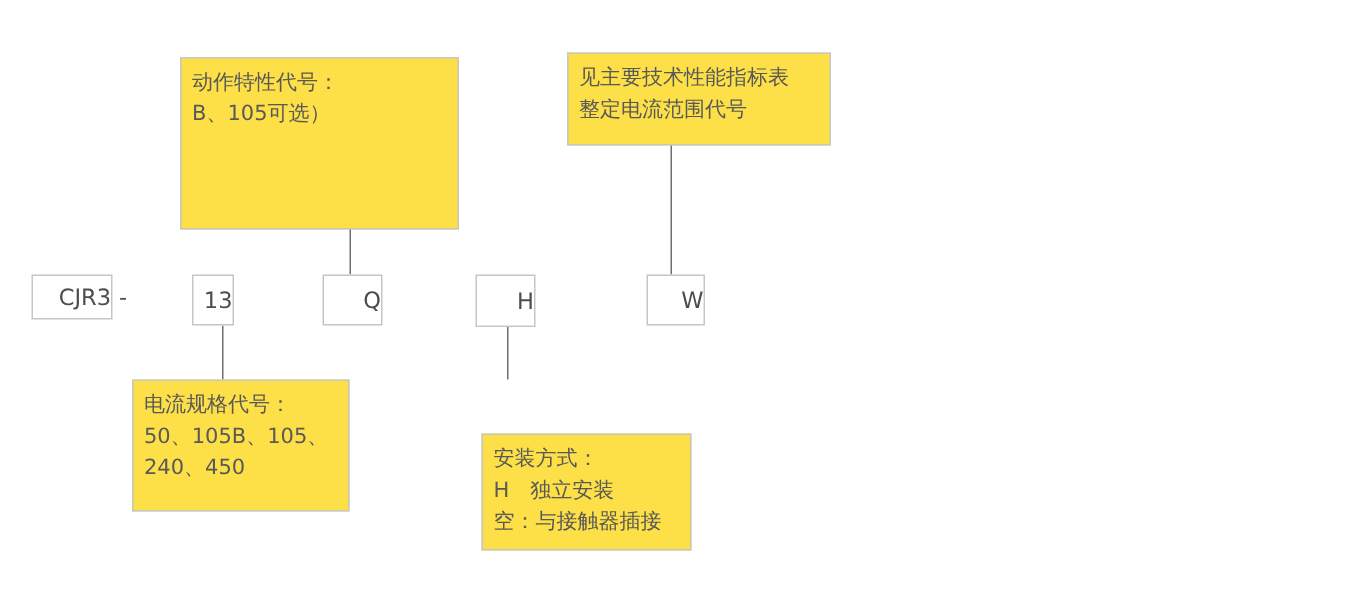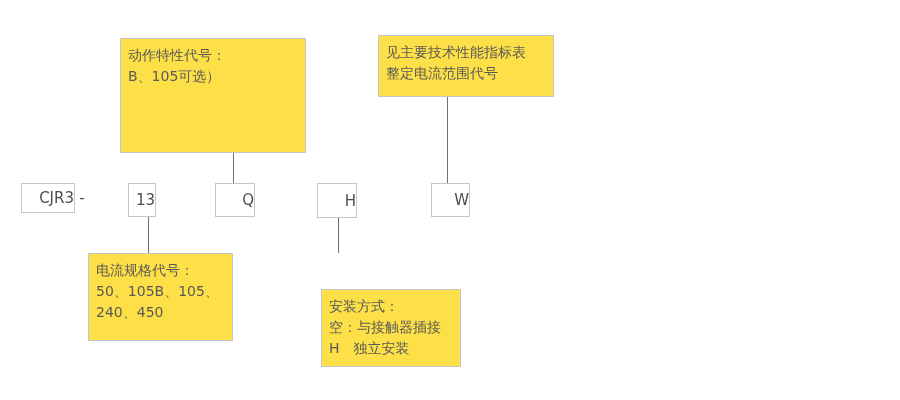--- a/index.html
+++ b/index.html
@@ -90,17 +90,17 @@
   </div>
 
   <div class="callout" style="left:88px; top:253px; width:145px; height:88px;">
     <div class="line">电流规格代号：</div>
     <div class="line">50、105B、105、</div>
     <div class="line">240、450</div>
   </div>
 
   <div class="callout" style="left:321px; top:253px; width:140px; height:78px;margin-top:36px;">
     <div class="line">安装方式：</div>
+    <div class="line">H　独立安装</div>
     <div class="line">空：与接触器插接</div>
-    <div class="line">H　独立安装</div>
   </div>
 
 </div>
 
 </body></html>

